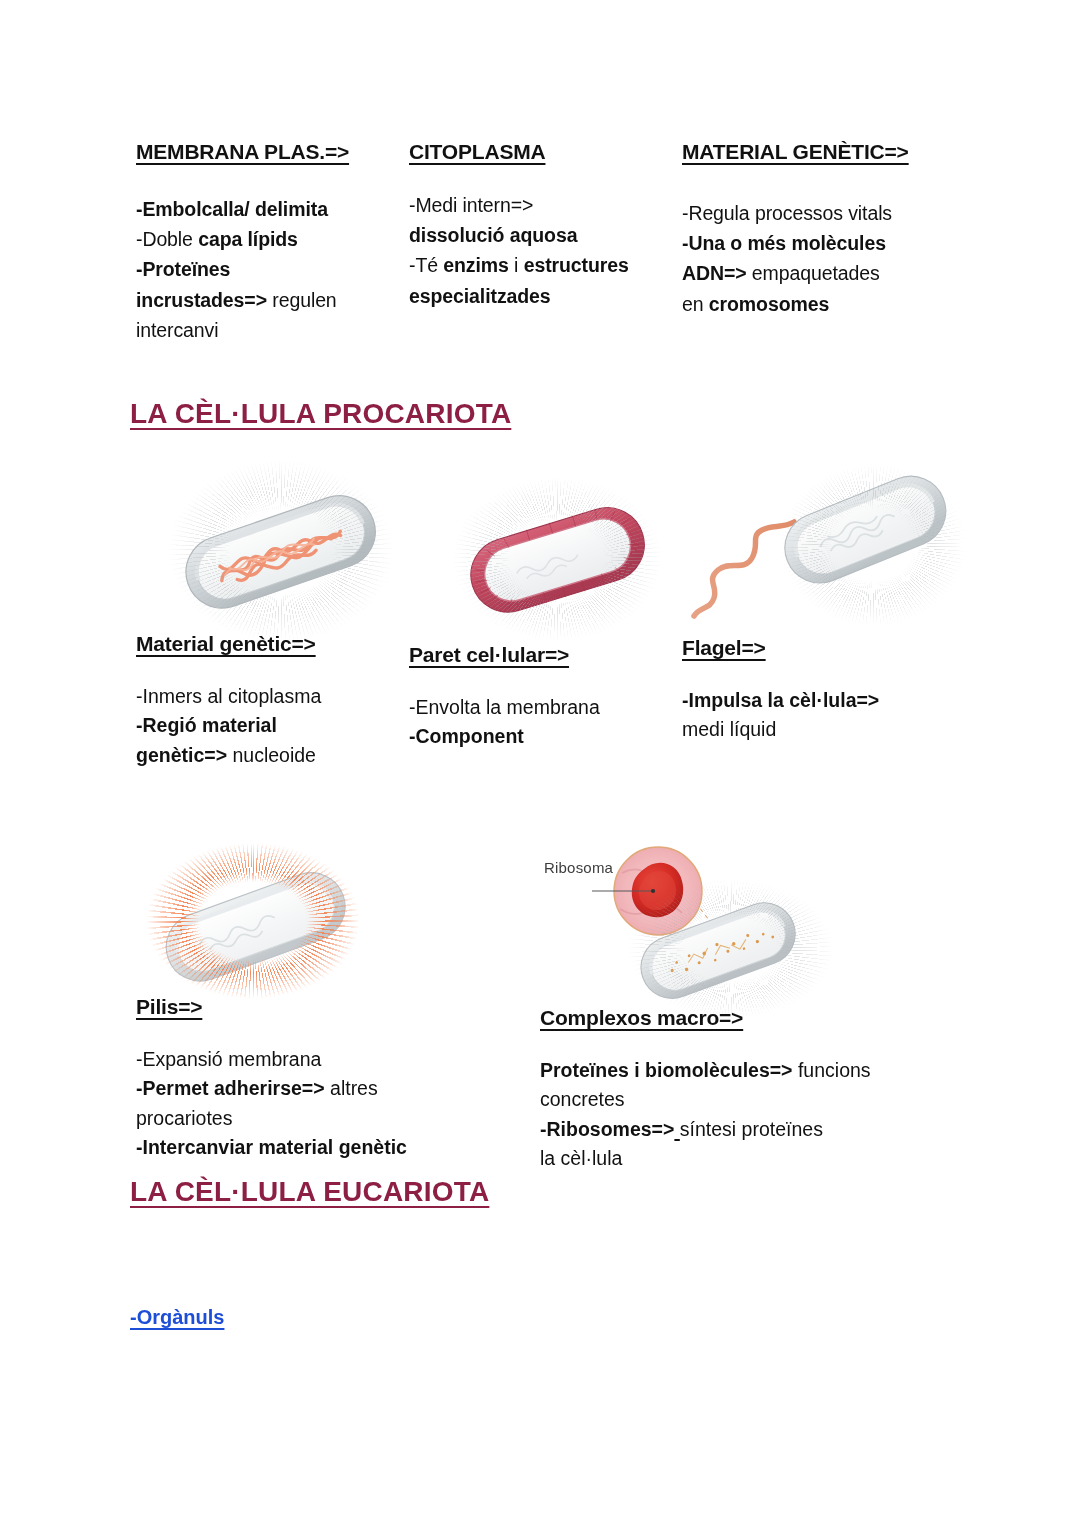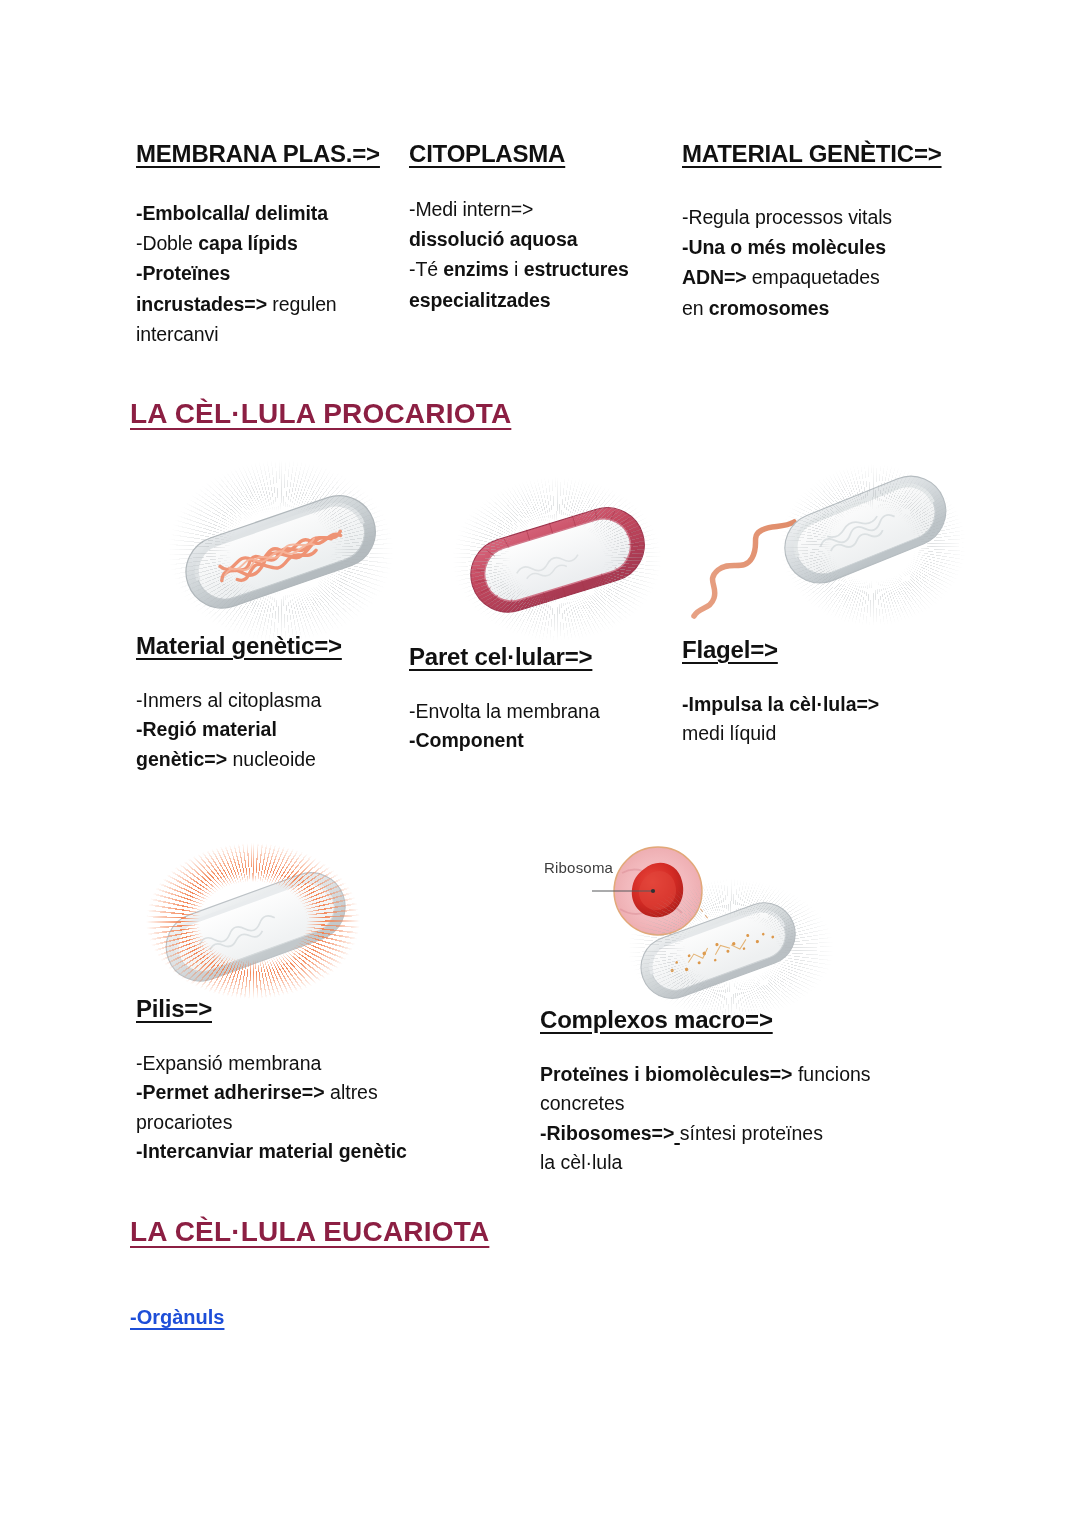--- a/index.html
+++ b/index.html
@@ -18,21 +18,21 @@
 
   .page {
     position: absolute;
     inset: 0;
     background: #fff;
   }
 
   
   .hd {
     font-weight: 700;
-    font-size: 24px;
+    font-size: 21px;
     letter-spacing: -0.2px;
     text-decoration: underline;
     text-underline-offset: 4px;
     text-decoration-thickness: 2px;
     white-space: nowrap;
   }
   .body-txt {
     font-size: 19.5px;
     line-height: 1.55;
     letter-spacing: -0.1px;
@@ -74,21 +74,21 @@
   #col-membrana { left: 136px; top: 140px; width: 260px; }
   #col-citoplasma { left: 409px; top: 140px; width: 262px; }
   #col-material  { left: 682px; top: 140px; width: 270px; }
 
   .col-head { margin-bottom: 30px; }
   #col-citoplasma .col-head { margin-bottom: 26px; }
   #col-material .col-head { margin-bottom: 34px; }
 
   
   #title-procariota { left: 130px; top: 398px; }
-  #title-eucariota  { left: 130px; top: 1216px; }
+  #title-eucariota  { left: 130px; top: 1176px; }
   #organuls         { left: 130px; top: 1306px; }
 
   
   #txt-material-genetic { left: 136px; top: 632px; width: 250px; }
   #txt-paret            { left: 409px; top: 643px; width: 256px; }
   #txt-flagel           { left: 682px; top: 636px; width: 265px; }
   #txt-pilis            { left: 136px; top: 995px; width: 310px; }
   #txt-complexos        { left: 540px; top: 1006px; width: 412px; }
 
   .fig-head { margin-bottom: 26px; }

